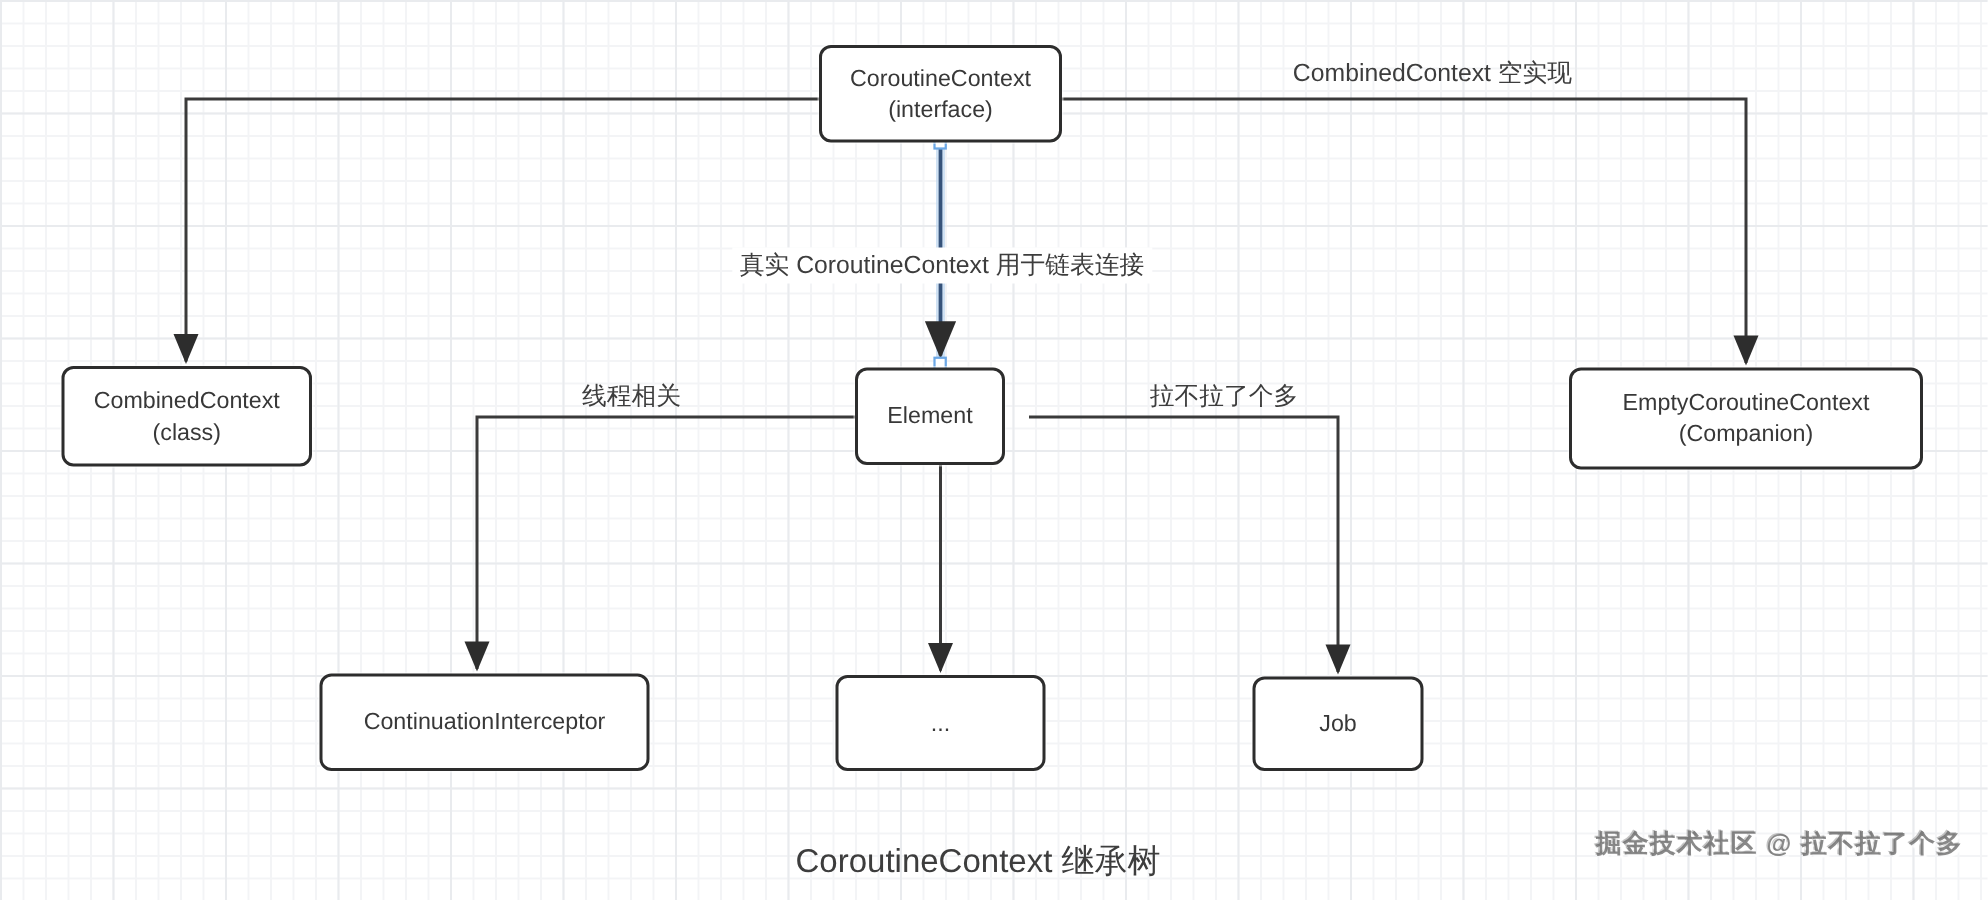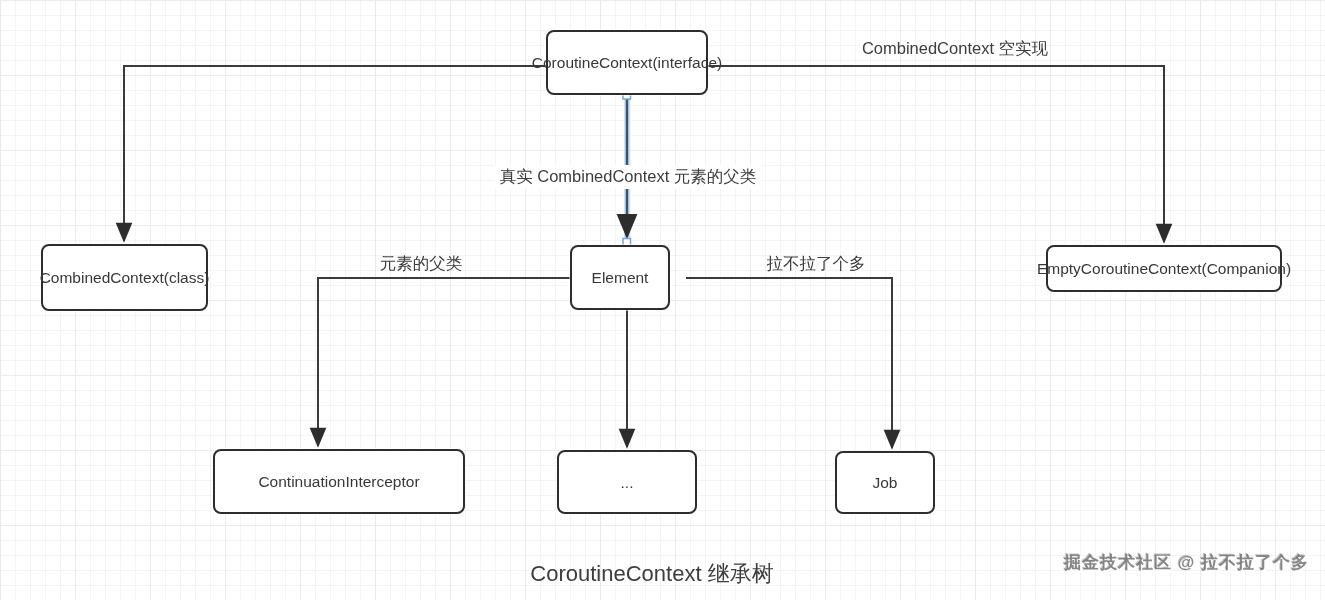--- a/index.html
+++ b/index.html
@@ -11,21 +11,21 @@
       linear-gradient(to right,#e9ebee 1px,transparent 1px),
       linear-gradient(to bottom,#e9ebee 1px,transparent 1px),
       linear-gradient(to right,#f3f4f6 1px,transparent 1px),
       linear-gradient(to bottom,#f3f4f6 1px,transparent 1px);
     background-size:75px 75px,75px 75px,15px 15px,15px 15px;
   }
   .edges{position:absolute;left:0;top:0;width:1325px;height:600px;}
   .node{
     position:absolute;box-sizing:border-box;
     background:#ffffff;border:2px solid #2d2d2d;border-radius:8px;
-    display:flex;flex-direction:row;align-items:center;justify-content:center;
+    display:flex;flex-direction:column;align-items:center;justify-content:center;
     font-size:15.5px;line-height:21px;color:#383838;text-align:center;
     box-shadow:0 0 0 1px rgba(255,255,255,0.5);
   }
   .elabel{
     position:absolute;transform:translateX(-50%);
     font-size:16.5px;color:#3d3d3d;white-space:nowrap;
   }
   .elabel.masked{background:#ffffff;padding:1px 5px;}
   .caption{
     position:absolute;transform:translateX(-50%);
@@ -74,43 +74,43 @@
 
   <div class="node" style="left:41px;top:244px;width:167px;height:67px;">
     <span>CombinedContext</span>
     <span>(class)</span>
   </div>
 
   <div class="node" style="left:570px;top:245px;width:100px;height:65px;">
     <span>Element</span>
   </div>
 
-  <div class="node" style="left:1046px;top:245px;width:236px;height:47px;">
+  <div class="node" style="left:1046px;top:245px;width:236px;height:68px;">
     <span>EmptyCoroutineContext</span>
     <span>(Companion)</span>
   </div>
 
-  <div class="node" style="left:213px;top:449px;width:252px;height:65px;">
+  <div class="node" style="left:213px;top:449px;width:220px;height:65px;">
     <span>ContinuationInterceptor</span>
   </div>
 
   <div class="node" style="left:557px;top:450px;width:140px;height:64px;">
     <span>...</span>
   </div>
 
-  <div class="node" style="left:835px;top:451px;width:100px;height:63px;">
+  <div class="node" style="left:835px;top:451px;width:114px;height:63px;">
     <span>Job</span>
   </div>
 
 
   <div class="elabel" style="left:955px;top:38px;">CombinedContext 空实现</div>
 
-  <div class="elabel masked" style="left:628px;top:165px;">真实 CombinedContext 元素的父类</div>
+  <div class="elabel masked" style="left:628px;top:165px;">真实 CoroutineContext 用于链表连接</div>
 
-  <div class="elabel" style="left:421px;top:253px;">元素的父类</div>
+  <div class="elabel" style="left:421px;top:253px;">线程相关</div>
 
   <div class="elabel" style="left:816px;top:253px;">拉不拉了个多</div>
 
   <div class="caption" style="left:652px;top:559px;">CoroutineContext 继承树</div>
 
   <div class="watermark">掘金技术社区 @ 拉不拉了个多</div>
 
 </div>
 
 </body></html>

